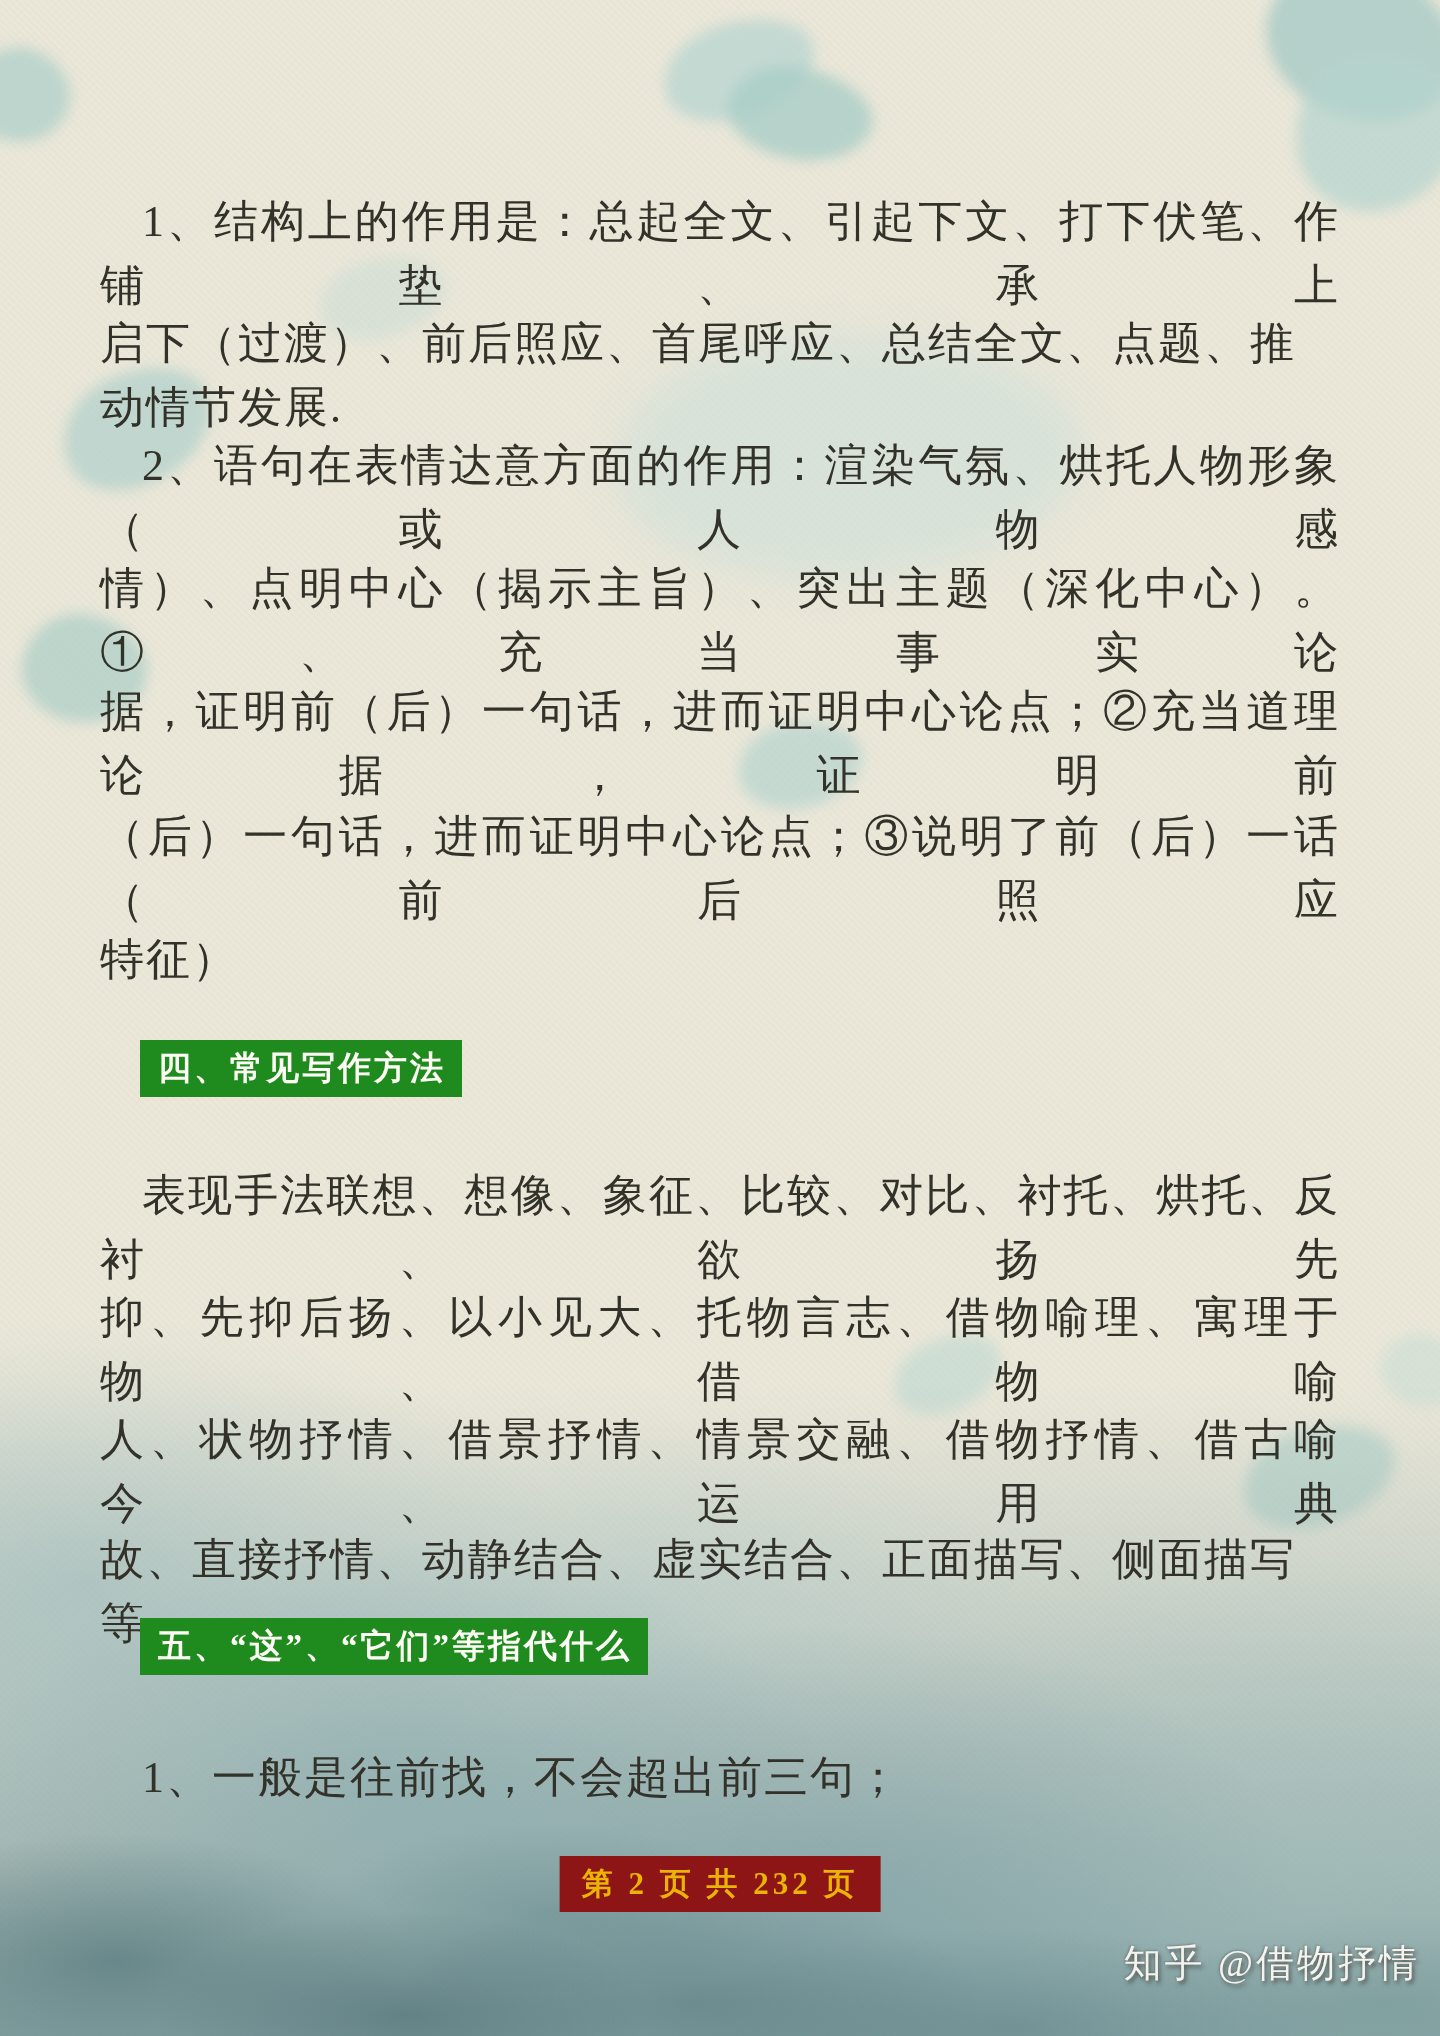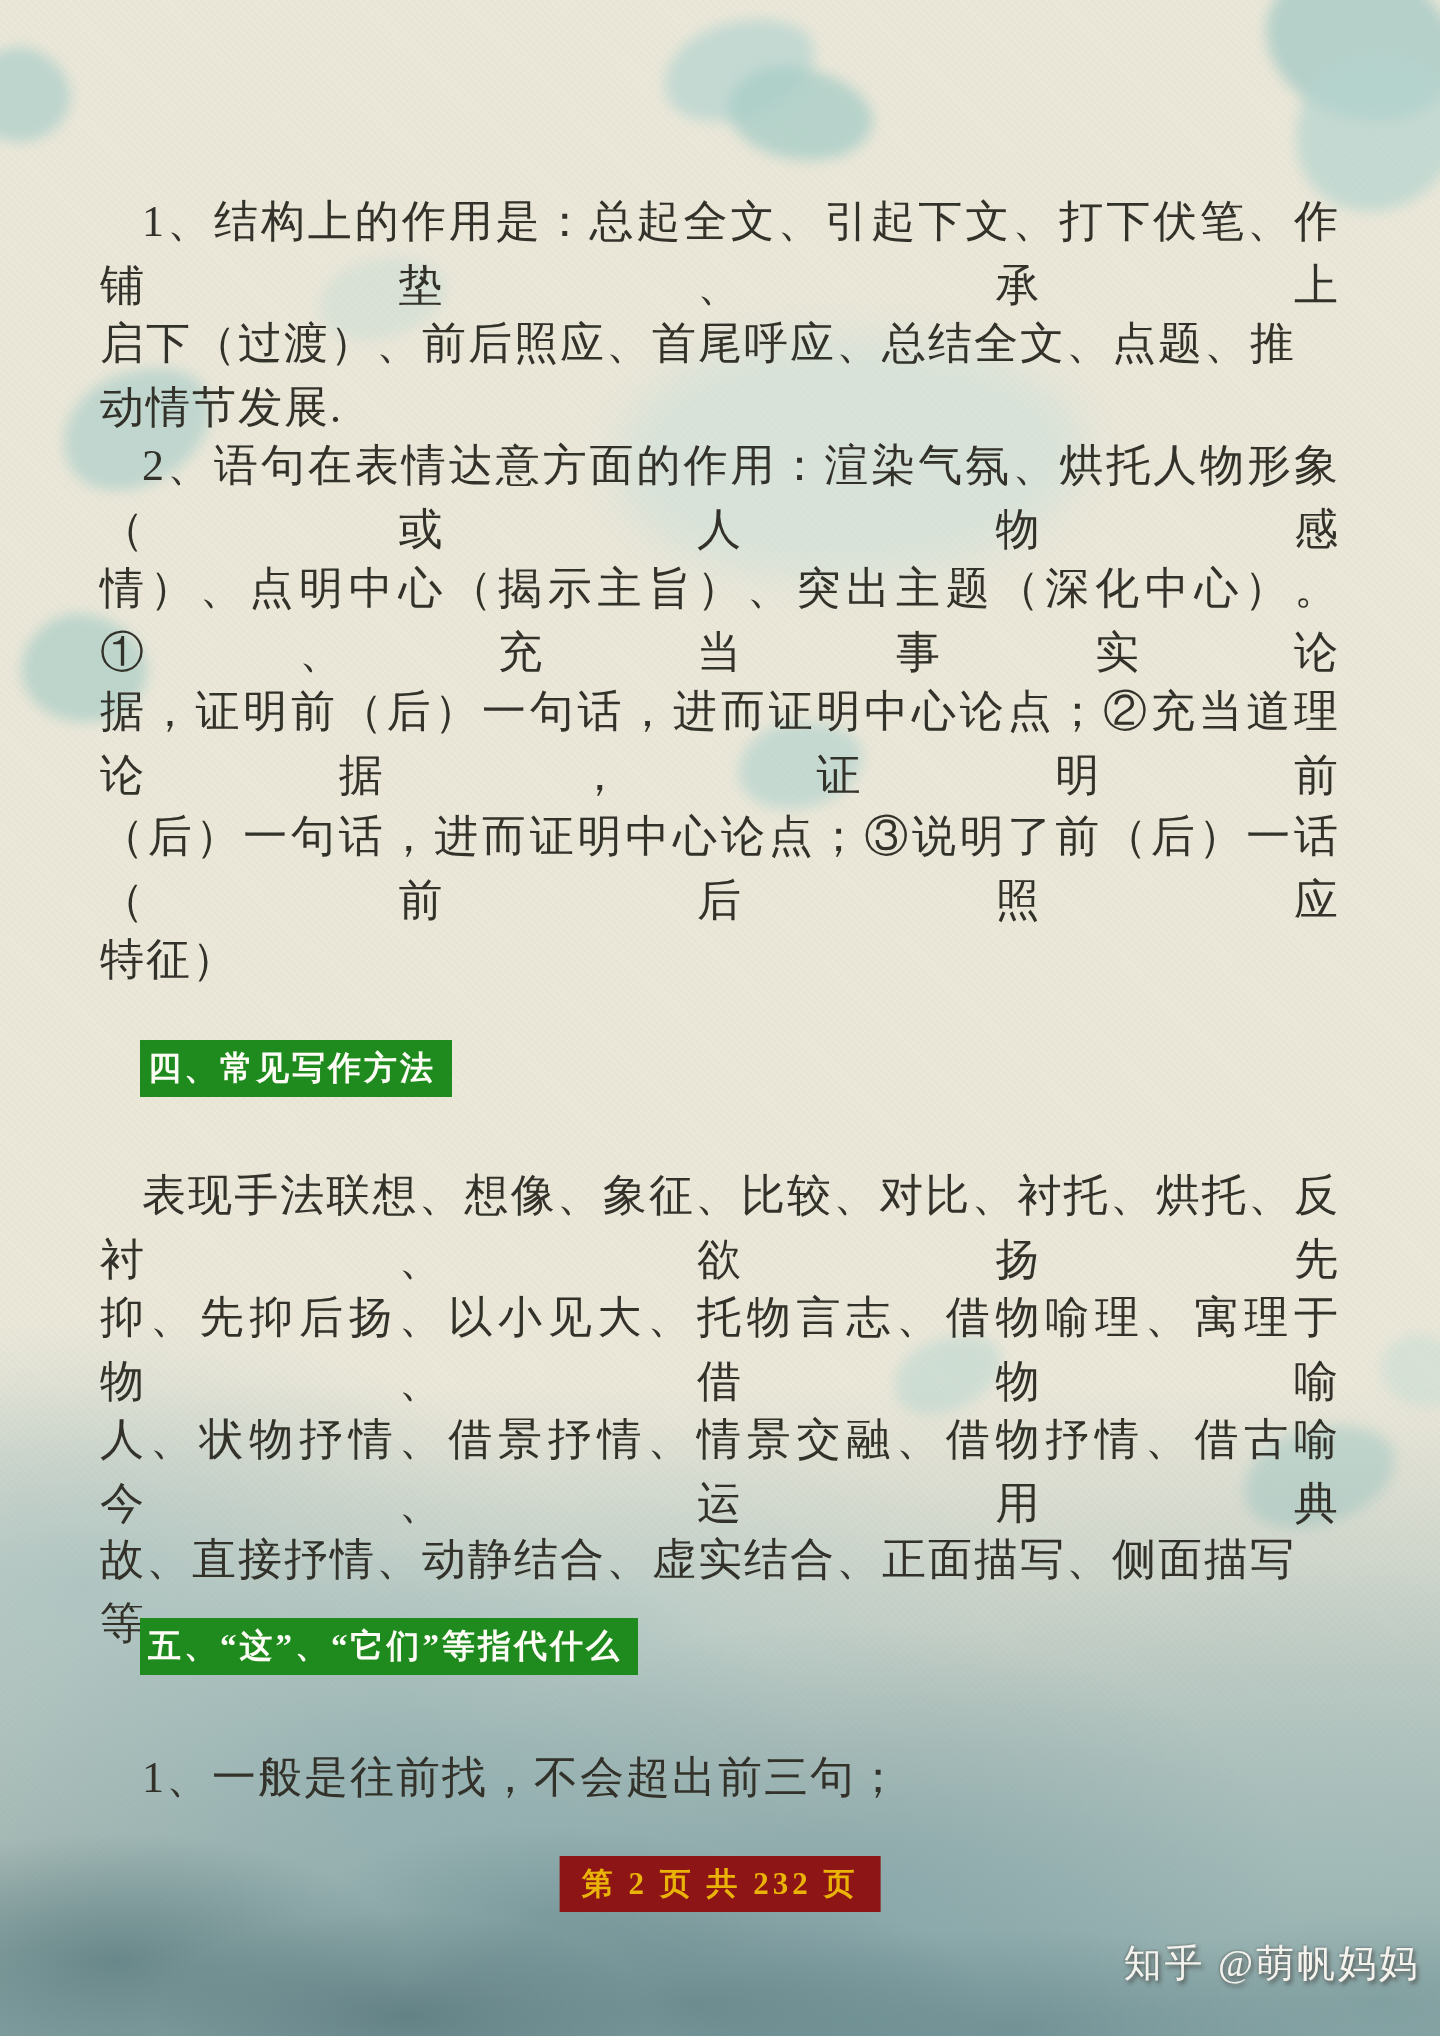--- a/index.html
+++ b/index.html
@@ -37,21 +37,21 @@
   
   .l{
     position:absolute;left:100px;width:1240px;height:64px;line-height:64px;
     font-size:44px;color:#33322a;letter-spacing:2px;
   }
   .just{text-align:justify;text-align-last:justify;}
   .ind{text-indent:42px;}
   .heading{
     position:absolute;left:140px;display:inline-block;
     background:#1f8b1f;color:#fdfdf6;font-weight:bold;
-    font-size:33px;line-height:40px;padding:8px 16px 9px 8px;letter-spacing:3px;
+    font-size:33px;line-height:40px;padding:8px 16px 9px 18px;letter-spacing:3px;
   }
   .badge{
     position:absolute;left:50%;transform:translateX(-50%);
     background:#8e1515;color:#eab308;font-weight:bold;
     font-size:31px;line-height:36px;padding:10px 22px;letter-spacing:4px;
     white-space:nowrap;
   }
   .watermark{
     position:absolute;right:20px;top:1938px;
     font-size:38px;letter-spacing:3px;color:#f4f3ee;
@@ -96,15 +96,15 @@
   <div class="l just" style="top:1286px">抑、先抑后扬、以小见大、托物言志、借物喻理、寓理于物、借物喻</div>
   <div class="l just" style="top:1408px">人、状物抒情、借景抒情、情景交融、借物抒情、借古喻今、运用典</div>
   <div class="l" style="top:1528px">故、直接抒情、动静结合、虚实结合、正面描写、侧面描写等。</div>
 
   <div class="heading" style="top:1618px">五、“这”、“它们”等指代什么</div>
 
   <div class="l ind" style="top:1746px">1、一般是往前找，不会超出前三句；</div>
 
   <div class="badge" style="top:1856px">第 2 页 共 232 页</div>
 
-  <div class="watermark">知乎 @萌帆妈妈</div>
+  <div class="watermark">知乎 @借物抒情</div>
 
 </div>
 
 </body></html>

